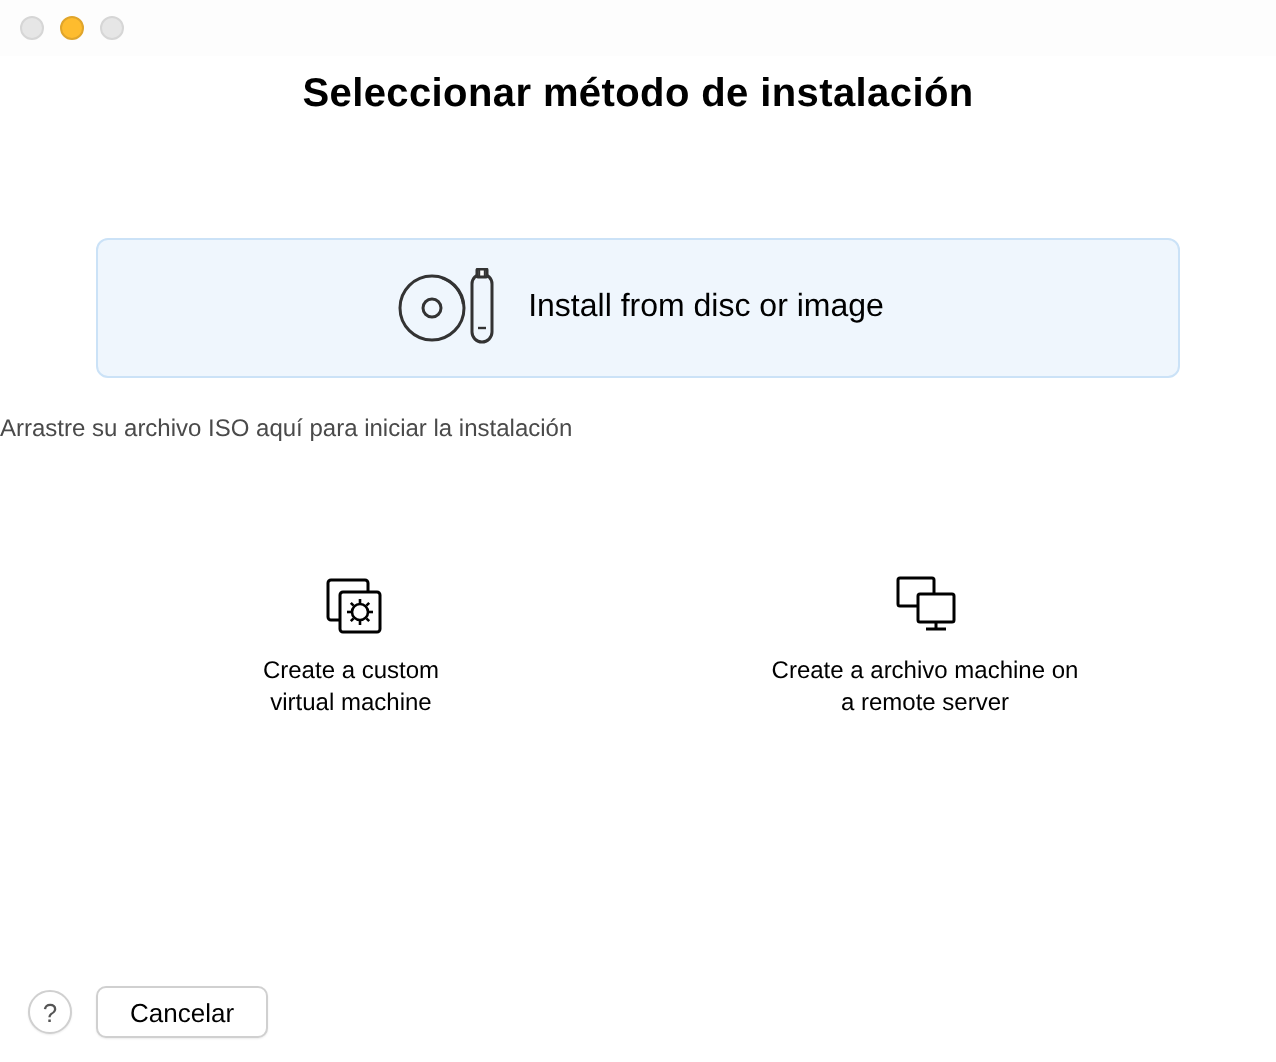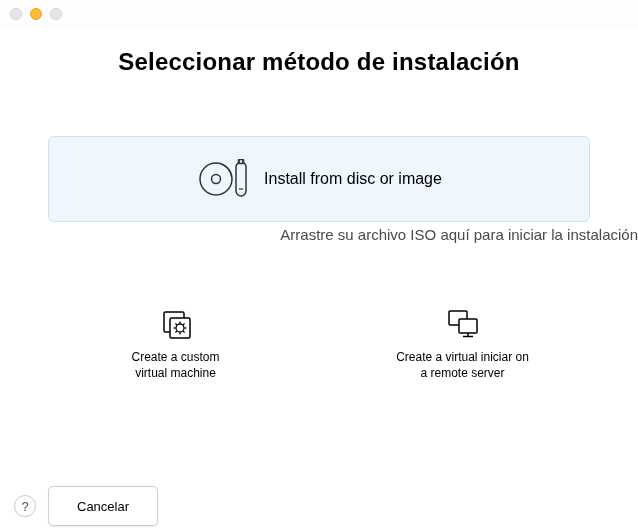--- a/index.html
+++ b/index.html
@@ -24,49 +24,49 @@
       width: 12px;
       height: 12px;
       border-radius: 50%;
     }
     .tl-close { background: #e6e6e6; border: 0.5px solid #d6d6d6; }
     .tl-min   { background: #febc2e; border: 0.5px solid #e0a52b; }
     .tl-max   { background: #e6e6e6; border: 0.5px solid #d6d6d6; }
 
     .page-title {
       text-align: center;
-      font-size: 24px;
+      font-size: 20px;
       font-weight: 600;
-      margin-top: 20px;
+      margin-top: 8px;
       letter-spacing: 0.2px;
     }
 
     .dropzone {
       margin: 60px 48px 0 48px;
-      height: 86px;
+      height: 70px;
       background: #eff6fd;
       border: 1px solid #cbe2f7;
       border-radius: 6px;
       display: flex;
       align-items: center;
       justify-content: center;
       gap: 14px;
       cursor: pointer;
     }
     .dropzone-icon svg { display: block; }
     .dropzone-label {
       font-size: 16px;
       font-weight: 400;
       color: #000;
     }
     .dropzone-hint {
-      text-align: right;
-      font-size: 15px;
+      text-align: left;
+      font-size: 12px;
       color: #4a4a4a;
-      margin-top: 4px;
+      margin-top: 18px;
     }
 
     .options-row {
       display: flex;
       justify-content: flex-end;
       margin: 60px 48px 0 48px;
       gap: 32px;
     }
     .option {
       flex: 1 1 0;
@@ -104,22 +104,22 @@
       background: #fff;
       font-size: 13px;
       color: #555;
       display: flex;
       align-items: center;
       justify-content: center;
       cursor: pointer;
       box-shadow: 0 0.5px 1px rgba(0,0,0,0.08);
     }
     .btn {
-      height: 40px;
-      padding: 0 28px;
+      height: 26px;
+      padding: 0 16px;
       border-radius: 5px;
       font-size: 13px;
       border: 0.5px solid #d0d0d0;
       background: #fff;
       cursor: pointer;
       display: flex;
       align-items: center;
       justify-content: center;
       box-shadow: 0 0.5px 1px rgba(0,0,0,0.08);
     }
@@ -189,21 +189,21 @@
 
   <div class="option">
     <div class="option-icon">
       <svg width="32" height="30" viewBox="0 0 32 30" fill="none" stroke="#000" stroke-width="1.5">
         <rect x="2" y="2" width="18" height="14" rx="1"></rect>
         <rect x="12" y="10" width="18" height="14" rx="1" fill="#fff"></rect>
         <line x1="21" y1="24" x2="21" y2="27"></line>
         <line x1="16" y1="27.5" x2="26" y2="27.5"></line>
       </svg>
     </div>
-    <div class="option-label">Create a virtual iniciar on
+    <div class="option-label">Create a archivo machine on
 a remote server</div>
   </div>
 
 </div>
 
 <div class="footer">
   <div class="help-btn">?</div>
   <button class="btn btn-cancel">Cancelar</button>
   <div class="spacer"></div>
 </div>

